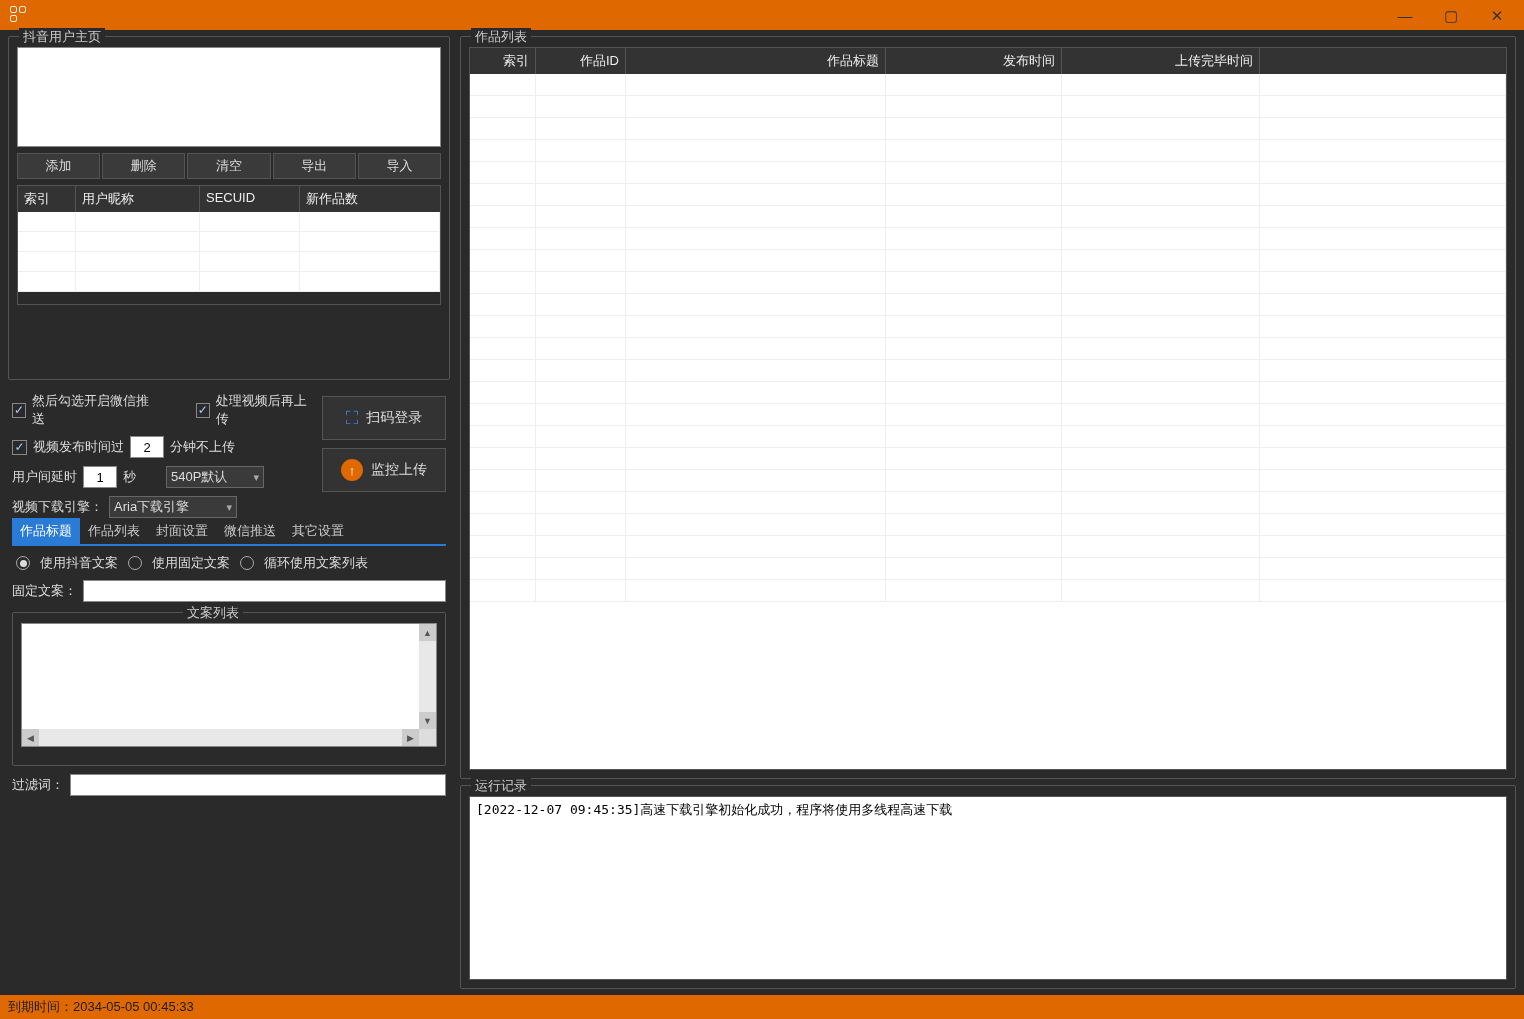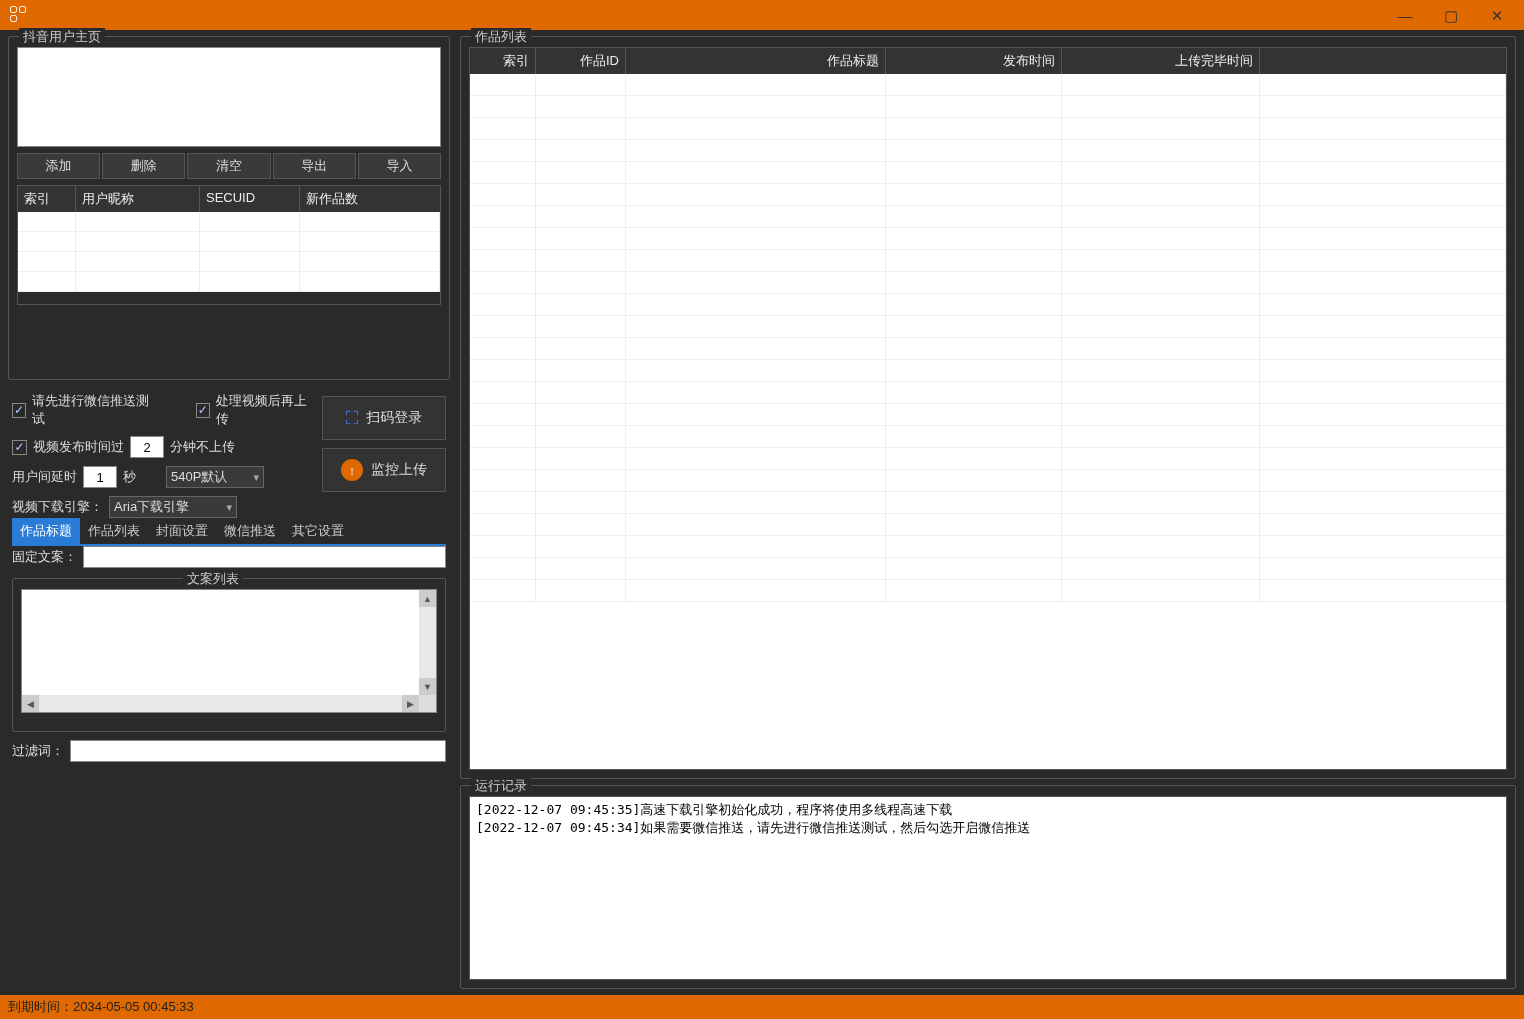--- a/index.html
+++ b/index.html
@@ -310,21 +310,21 @@
             </div>
         </div>
       </div>
     </div>
 
     <div class="settings-block">
       <div class="settings-grid">
         <div class="settings-left">
           <div class="check-row">
             <span class="check">✓</span>
-            <span>请先进行微信推送测试</span>
+            <span>然后勾选开启微信推送</span>
             <span style="width:34px"></span>
             <span class="check">✓</span>
             <span>处理视频后再上传</span>
           </div>
           <div class="check-row">
             <span class="check">✓</span>
             <span>视频发布时间过</span>
             <input class="input-small" value="2" style="">
             <span>分钟不上传</span>
           </div>
@@ -354,20 +354,28 @@
       </div>
 
       <div class="tabs">
         <div class="tab active">作品标题</div>
         <div class="tab">作品列表</div>
         <div class="tab">封面设置</div>
         <div class="tab">微信推送</div>
         <div class="tab">其它设置</div>
       </div>
 
+      <div class="radio-row">
+        <span class="radio checked"></span>
+        <span>使用抖音文案</span>
+        <span class="radio"></span>
+        <span>使用固定文案</span>
+        <span class="radio"></span>
+        <span>循环使用文案列表</span>
+      </div>
 
       <div class="check-row">
         <span>固定文案：</span>
         <input class="text-input" style="flex: 1 1 0%;">
       </div>
 
       <div class="groupbox" style="height:154px;margin-top:10px;">
         <div class="group-title" style="left:170px">文案列表</div>
         <div class="list-white" style="height:124px">
           <div class="scrollbar-v">
@@ -597,21 +605,20 @@
               <div class="td" style="flex:1"></div>
             </div>
         </div>
       </div>
     </div>
 
     <div class="groupbox" style="margin-bottom:6px;">
       <div class="group-title">运行记录</div>
       <div class="log-box">
         <div>[2022-12-07 09:45:35]高速下载引擎初始化成功，程序将使用多线程高速下载</div>
-        <div>[2022-12-07 09:45:34]如果需要微信推送，请先进行微信推送测试，然后勾选开启微信推送</div>
       </div>
     </div>
   </div>
 </div>
 
 <div class="statusbar">
   <span>到期时间：2034-05-05 00:45:33</span>
 </div>
 
 </body></html>

